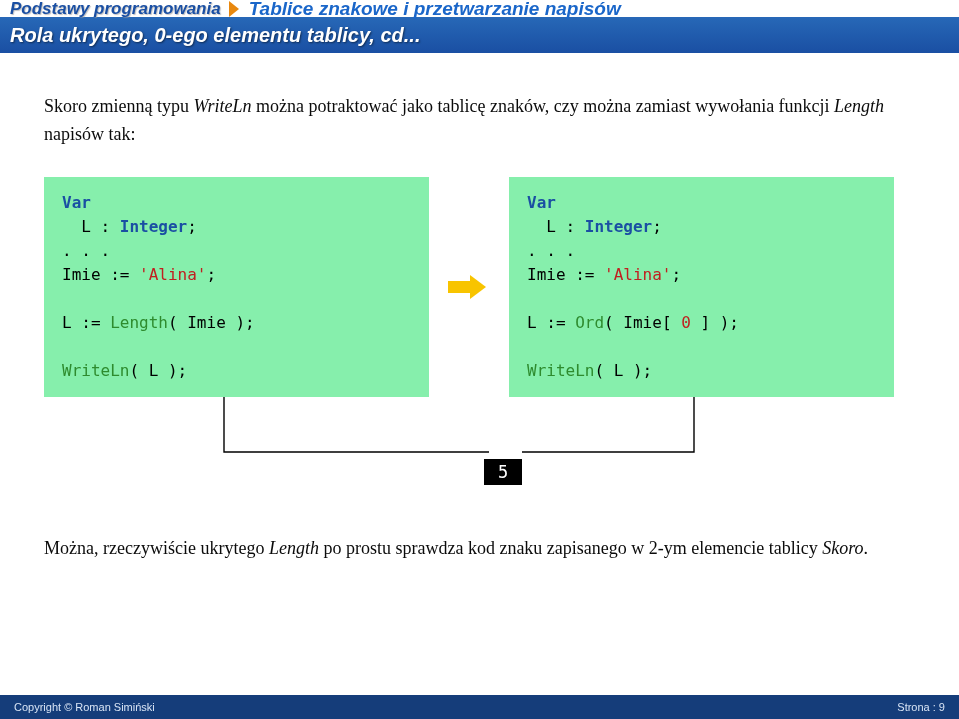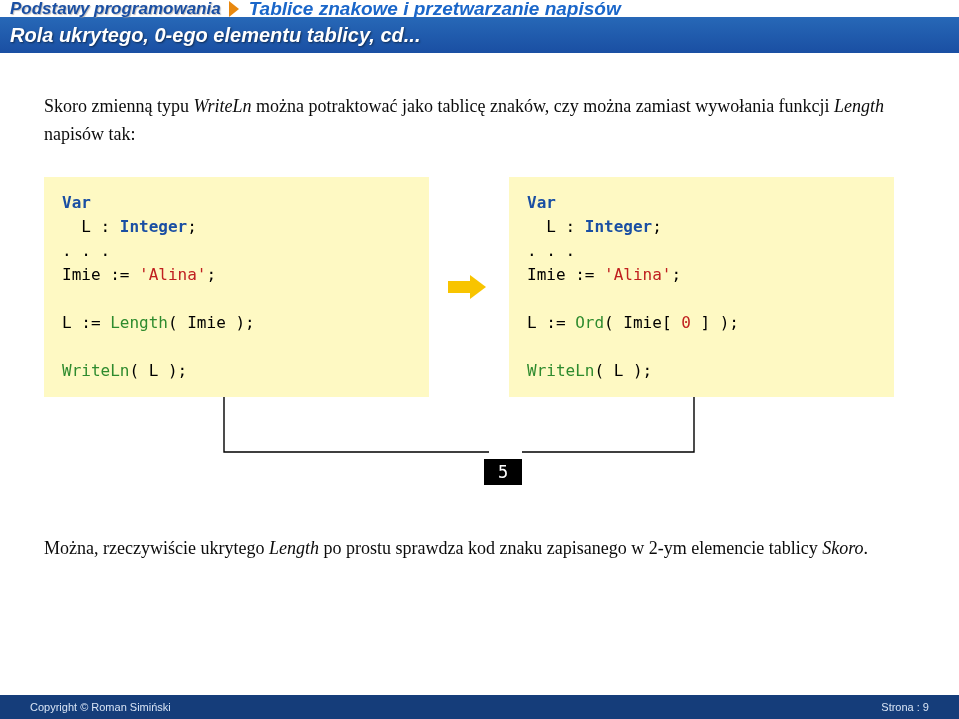--- a/index.html
+++ b/index.html
@@ -64,21 +64,21 @@
   }
   .paragraph em { font-style: italic; }
   .code-row {
     display: flex;
     align-items: stretch;
     gap: 0;
     position: relative;
     margin-bottom: 18px;
   }
   .code-box {
-    background: #fef9c3;
+    background: #86efac;
     padding: 14px 18px;
     font-family: "DejaVu Sans Mono", Consolas, monospace;
     font-size: 16px;
     line-height: 1.5;
     white-space: pre;
     color: #000000;
     width: 385px;
   }
   .code-gap {
     width: 80px;
@@ -136,21 +136,21 @@
   }
 
   .footer {
     position: absolute;
     bottom: 0; left: 0; right: 0;
     height: 24px;
     background: #153d7a;
     display: flex;
     align-items: center;
     justify-content: space-between;
-    padding: 0 30px;
+    padding: 0 14px;
     font-size: 11px;
     color: #d8e4f5;
   }
 </style>
 </head>
 <body>
 
 <div class="header">
   <span class="hdr-left">Podstawy programowania</span>
   <span class="hdr-arrow"></span>

